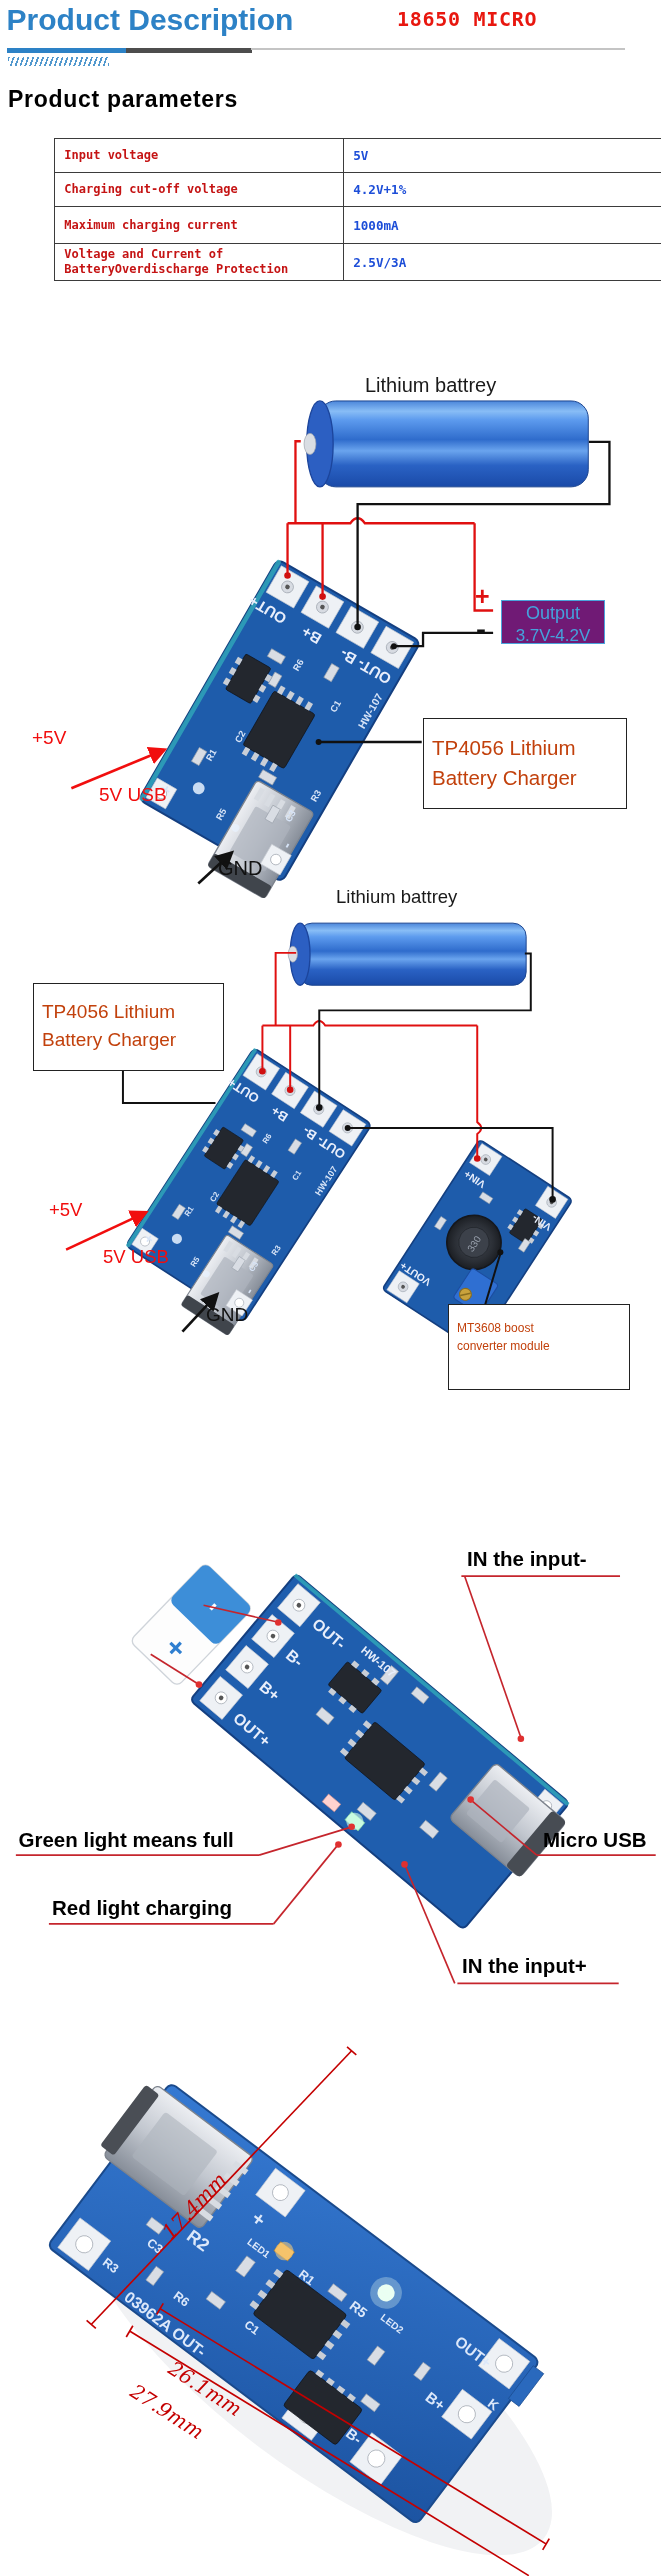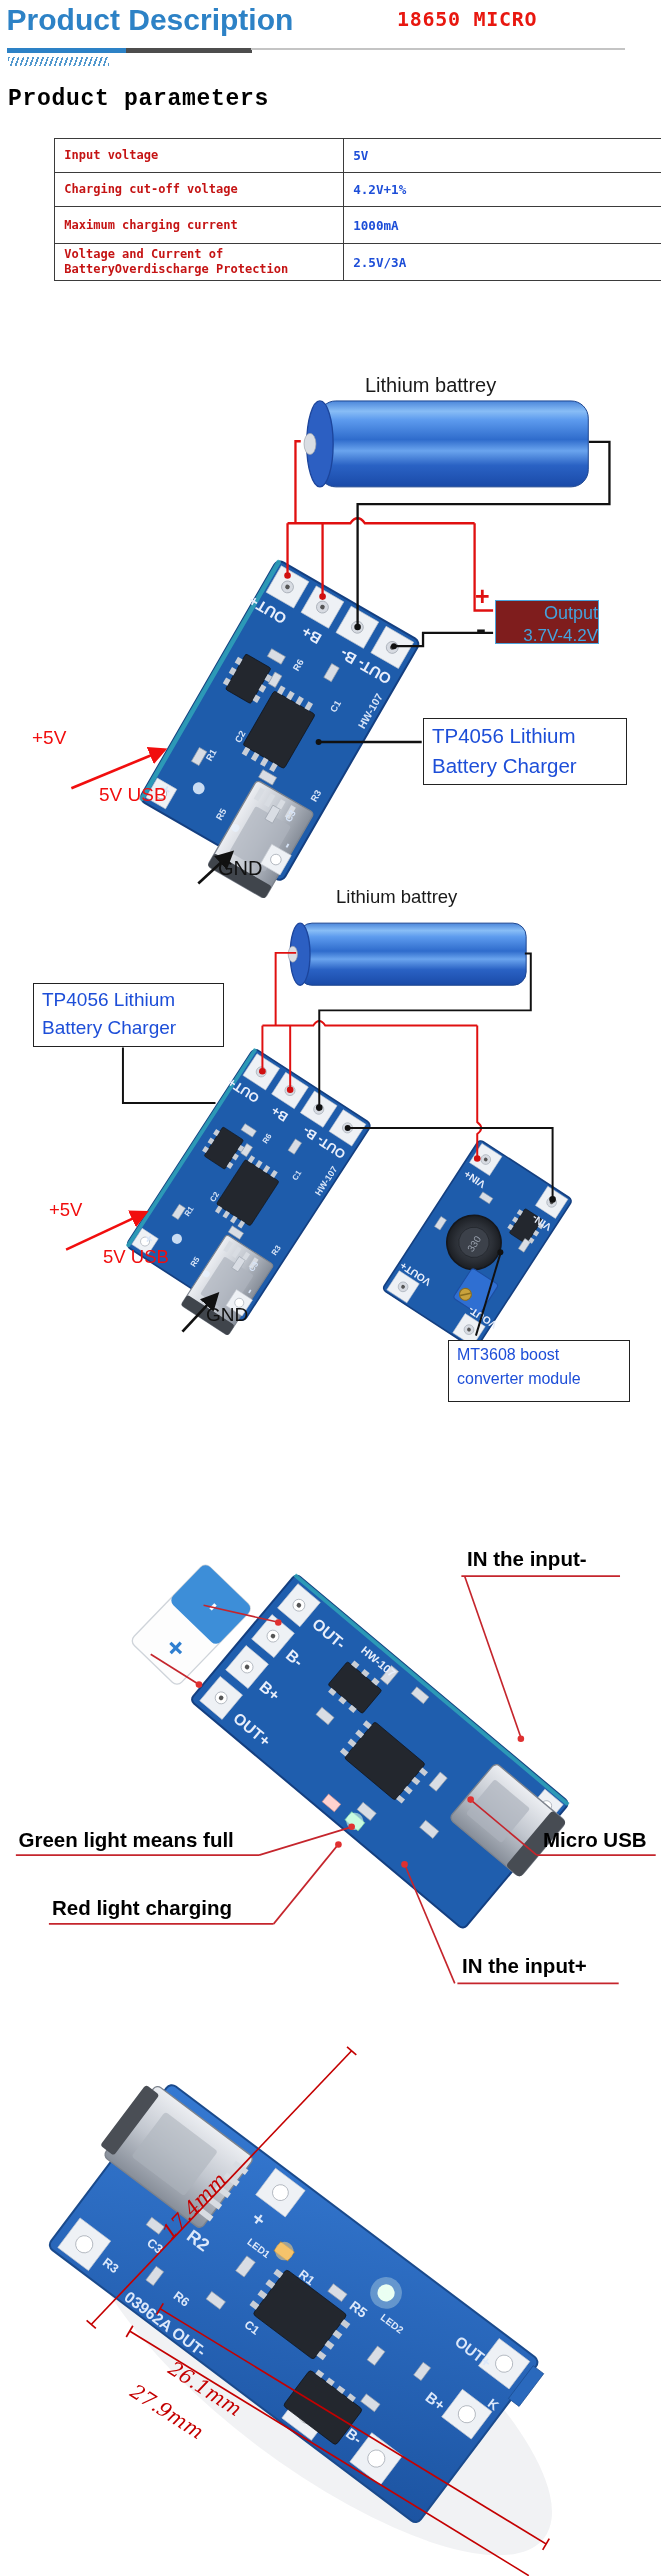--- a/index.html
+++ b/index.html
@@ -11,33 +11,33 @@
   .page-title{left:6.6px;top:2.6px;font-size:30px;font-weight:800;color:#2d82c6;letter-spacing:0;}
   .product-code{left:397px;top:6.6px;font-size:20px;font-weight:700;color:#e8170f;
                 font-family:"DejaVu Sans Mono",monospace;letter-spacing:0.7px;}
   .rule{height:4.6px;top:48px;}
   .rule-blue{left:6.6px;width:119px;background:#2d82c6;}
   .rule-dark{left:126px;width:126px;background:#4d4d4d;}
   .rule-gray{left:251px;top:48px;width:374px;height:2px;background:#c4c4c4;}
   .hatch{left:8px;top:57px;width:101px;height:9.3px;
          background:repeating-linear-gradient(110deg,#5198ce 0 1.7px,transparent 1.7px 4.6px);}
   .section-heading{left:8px;top:86px;font-size:23px;font-weight:700;color:#000;
-                   font-family:Liberation Mono, monospace;letter-spacing:0.7px;}
+                   font-family:Liberation Sans, sans-serif;letter-spacing:0.7px;}
   
   table.params{position:absolute;left:12px;top:138px;width:643px;border-collapse:collapse;
                table-layout:fixed;margin-left:42px;}
   table.params td{border:1.3px solid #3b3b3b;padding:1.3px 2.6px 1.3px 9.3px;vertical-align:middle;}
   td.p-label{width:276px;color:#c51414;font-weight:700;font-size:12px;
              font-family:"DejaVu Sans Mono",monospace;white-space:pre-line;line-height:1.25;}
   td.p-value{color:#1d4ed8;font-weight:600;font-size:12.6px;font-family:"DejaVu Sans Mono",monospace;}
   
   .dlabel{font-size:19px;color:#1a1a1a;}
   .red-big{font-weight:400;color:#f10e0e;}
-  .blackbox{border:1.7px solid #222;background:#fff;color:#1d4ed8;line-height:1.45;padding:2px 8px;}
-  .bluebox{border:1.3px solid #4aa4dc;background:#7f1d1d;color:#45a2dc;text-align:right;line-height:1.25;}
+  .blackbox{border:1.7px solid #222;background:#fff;color:#c2410c;line-height:1.45;padding:14px 8px;}
+  .bluebox{border:1.3px solid #4aa4dc;background:#701a75;color:#45a2dc;text-align:center;line-height:1.25;margin-left:6px;}
   .ann{font-size:20.5px;font-weight:700;color:#000000;}
   .dim{font-size:20px;font-style:italic;color:#c40000;font-family:"DejaVu Serif",serif;
        transform-origin:0 0;}
   svg text{font-family:"Liberation Sans",sans-serif;}
 </style>
 </head>
 <body>
 
 <div id="page">
 
@@ -497,21 +497,21 @@
   </div>
   <div class="abs" style="left:475px;top:582px;font-size:25px;font-weight:700;color:#e01010">+</div>
   <div class="abs" style="left:476px;top:612px;font-size:30px;font-weight:700;color:#111">-</div>
 
   <div class="abs dlabel" style="left:336px;top:886px;font-size:18.5px">Lithium battrey</div>
   <div class="abs blackbox pre" style="left:33px;top:983px;width:173px;height:58px;font-size:19px">TP4056 Lithium
 Battery Charger</div>
   <div class="abs red-big" style="left:49px;top:1199px;font-size:18.5px">+5V</div>
   <div class="abs red-big" style="left:103px;top:1246px;font-size:18.5px">5V USB</div>
   <div class="abs" style="left:206px;top:1304px;font-size:19px;color:#111">GND</div>
-  <div class="abs blackbox pre" style="left:448px;top:1340px;width:164px;height:56px;font-size:16px;line-height:1.5">MT3608 boost
+  <div class="abs blackbox pre" style="left:448px;top:1304px;width:164px;height:56px;font-size:12px;line-height:1.5">MT3608 boost
 converter module</div>
 
   <div class="abs ann" style="left:467px;top:1547px">IN the input-</div>
   <div class="abs ann" style="left:18.5px;top:1828px">Green  light means full</div>
   <div class="abs ann" style="left:52px;top:1896px">Red light charging</div>
   <div class="abs ann" style="left:543px;top:1828px">Micro USB</div>
   <div class="abs ann" style="left:462px;top:1954px">IN the input+</div>
 
   <div class="abs dim" style="left:157px;top:2227px;transform:rotate(-46deg)">17.4mm</div>
   <div class="abs dim" style="left:177px;top:2356px;transform:rotate(33deg)">26.1mm</div>

